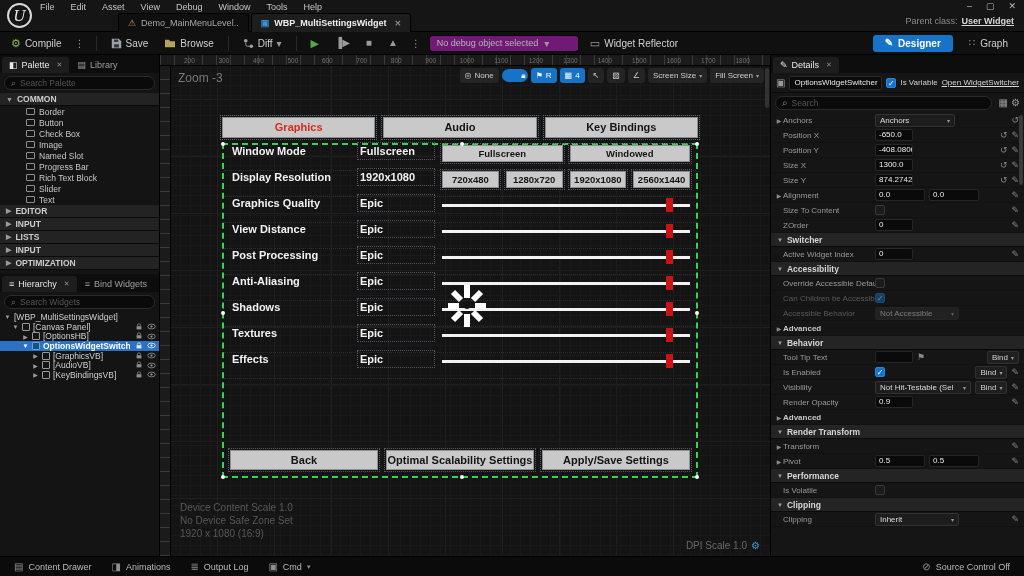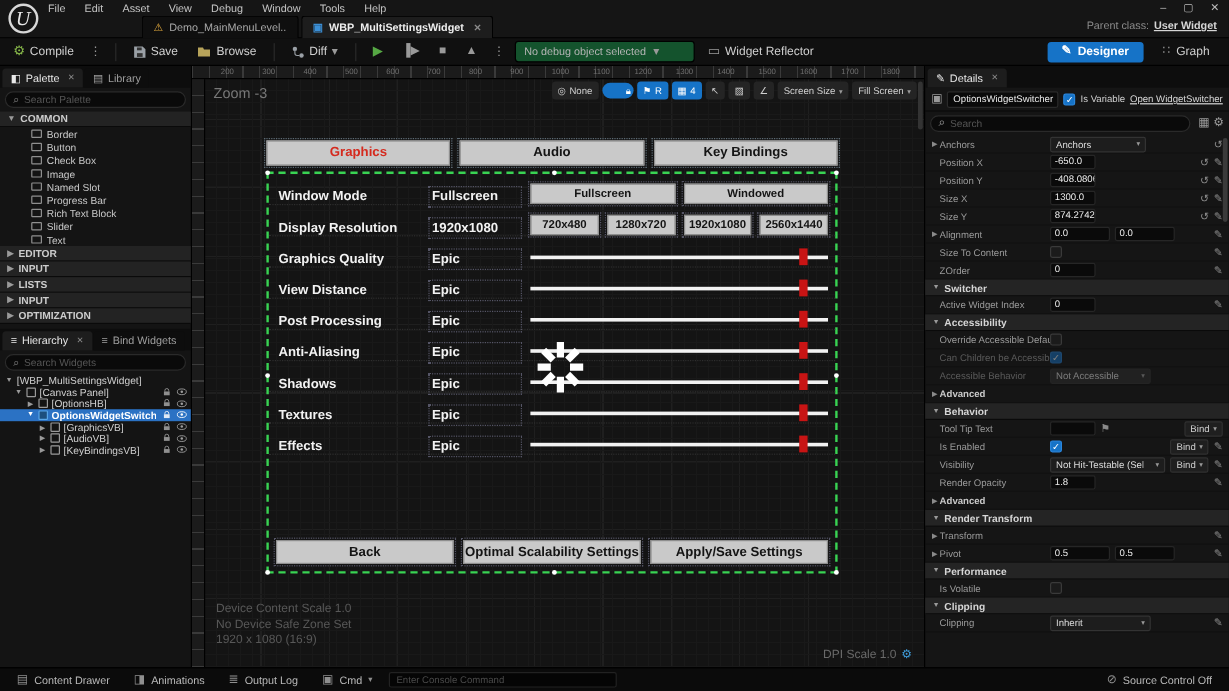--- a/index.html
+++ b/index.html
@@ -27,21 +27,21 @@
   
   #toolbar{position:absolute;left:0;top:32px;width:1024px;height:23px;background:#101010;border-bottom:1px solid #000;
     display:flex;align-items:center;padding:0 6px;gap:6px}
   .tbtn{display:flex;align-items:center;gap:4px;padding:2px 5px;border-radius:3px;color:#d0d0d0;font-size:10px}
   .tbtn .icon{font-size:11px}
   .kebab{color:#9a9a9a;font-size:10px;padding:0 2px}
   .tsep{width:1px;height:15px;background:#2a2a2a;margin:0 3px}
   .gear-green{color:#86b649}
   .play{color:#56a844;font-size:11px}
   .grayctl{color:#9a9a9a;font-size:10px}
-  #debugdd{display:flex;align-items:center;gap:6px;background:#14532d;border:1px solid #000;border-radius:3px;
+  #debugdd{display:flex;align-items:center;gap:6px;background:#701a75;border:1px solid #000;border-radius:3px;
     padding:2px 7px;color:#b5b5b5;font-size:9px;min-width:150px}
   #toolbar .spacer{flex:1}
   #designer-btn{background:#1673c7;color:#fff;font-weight:bold;display:flex;gap:5px;align-items:center;
     border-radius:3px;padding:3px 12px;font-size:10px}
   #graph-btn{display:flex;gap:5px;align-items:center;border-radius:3px;padding:3px 10px;font-size:10px;color:#cfcfcf}
 
   
   #leftpanel{position:absolute;left:0;top:55px;width:160px;height:501px;background:#141414;border-right:1px solid #000}
   .ptabbar{height:18px;background:#0d0d0d;display:flex;align-items:flex-end;gap:1px;padding:1px 2px 0}
   .ptab{height:16px;background:#0d0d0d;color:#9f9f9f;display:flex;align-items:center;gap:4px;padding:0 7px;
@@ -91,21 +91,21 @@
   .pill .icon{font-size:8px;color:#fff}
 
   
   #wtabs{position:absolute;left:62px;top:62px;width:476px;display:flex;gap:8px}
   .gbtn{background:#c9c9c9;color:#141414;font-weight:bold;font-size:11px;text-align:center;
     border:1px solid #8e8e8e;outline:1px dotted #5c6a74;outline-offset:1px;
     height:21px;line-height:19px;flex:1}
   .gbtn .red{color:#d52a1e}
   #switcher{position:absolute;left:62px;top:88px;width:476px;height:335px;border:2px dashed #39d353}
   .hdl{position:absolute;width:4px;height:4px;background:#fff;border-radius:50%}
-  .wrow{display:flex;align-items:flex-end;height:26px;padding:0 6px 0 8px;border-bottom:1px dotted #2e2e2e}
+  .wrow{display:flex;align-items:flex-start;height:26px;padding:0 6px 0 8px;border-bottom:1px dotted #2e2e2e}
   .wlabel{width:128px;color:#f2f2f2;font-weight:bold;font-size:11px}
   .wvalue{width:72px;color:#f2f2f2;font-weight:bold;font-size:11px;outline:1px dotted #556;outline-offset:2px;margin-right:10px}
   .wctrl{flex:1;display:flex;gap:7px;align-items:center}
   .sbtn{background:#c9c9c9;color:#141414;font-weight:bold;font-size:9.5px;text-align:center;
     border:1px solid #8e8e8e;outline:1px dotted #556;outline-offset:1px;height:17px;line-height:15px;flex:1}
   .slider{flex:1;position:relative;height:16px}
   .slider .track{position:absolute;left:0;right:0;top:6.5px;height:3px;background:#f2f2f2}
   .slider .handle{position:absolute;top:1px;width:7px;height:14px;background:#c81414}
   #wfooter{position:absolute;left:6px;bottom:6px;right:6px;display:flex;gap:8px}
   .fbtn{background:#c9c9c9;color:#141414;font-weight:bold;font-size:11px;text-align:center;
@@ -892,21 +892,21 @@
           <span>Bind</span>
           <span class="car">▾</span>
         </div>
         <span class="ric">✎</span>
       </div>
   </div>
   <div class="drow">
     <span class="exp"></span>
       <span class="dlabel">Render Opacity</span>
     <div class="dctrl">
-        <div class="din w60">1.8</div>
+        <div class="din w60">0.9</div>
       </div>
     <div class="dicons">
         <span class="ric">✎</span>
       </div>
   </div>
   <div class="drow">
     <span class="exp">▶</span>
     <span class="dlabel" style="color:#c9c9c9;font-weight:bold">Advanced</span>
   </div>
 
@@ -978,21 +978,18 @@
   </div>
   <div class="sbitem">
     <span class="icon">≣</span>
     <span>Output Log</span>
   </div>
   <div class="sbitem">
     <span class="icon">▣</span>
     <span>Cmd</span>
     <span class="icon" style="font-size:7px">▾</span>
   </div>
-  <div id="console">
-    <input placeholder="Enter Console Command" style="">
-  </div>
   <div class="spacer"></div>
   <div class="sbitem">
     <span class="icon">⊘</span>
     <span>Source Control Off</span>
   </div>
 </div>
 
 </body></html>

